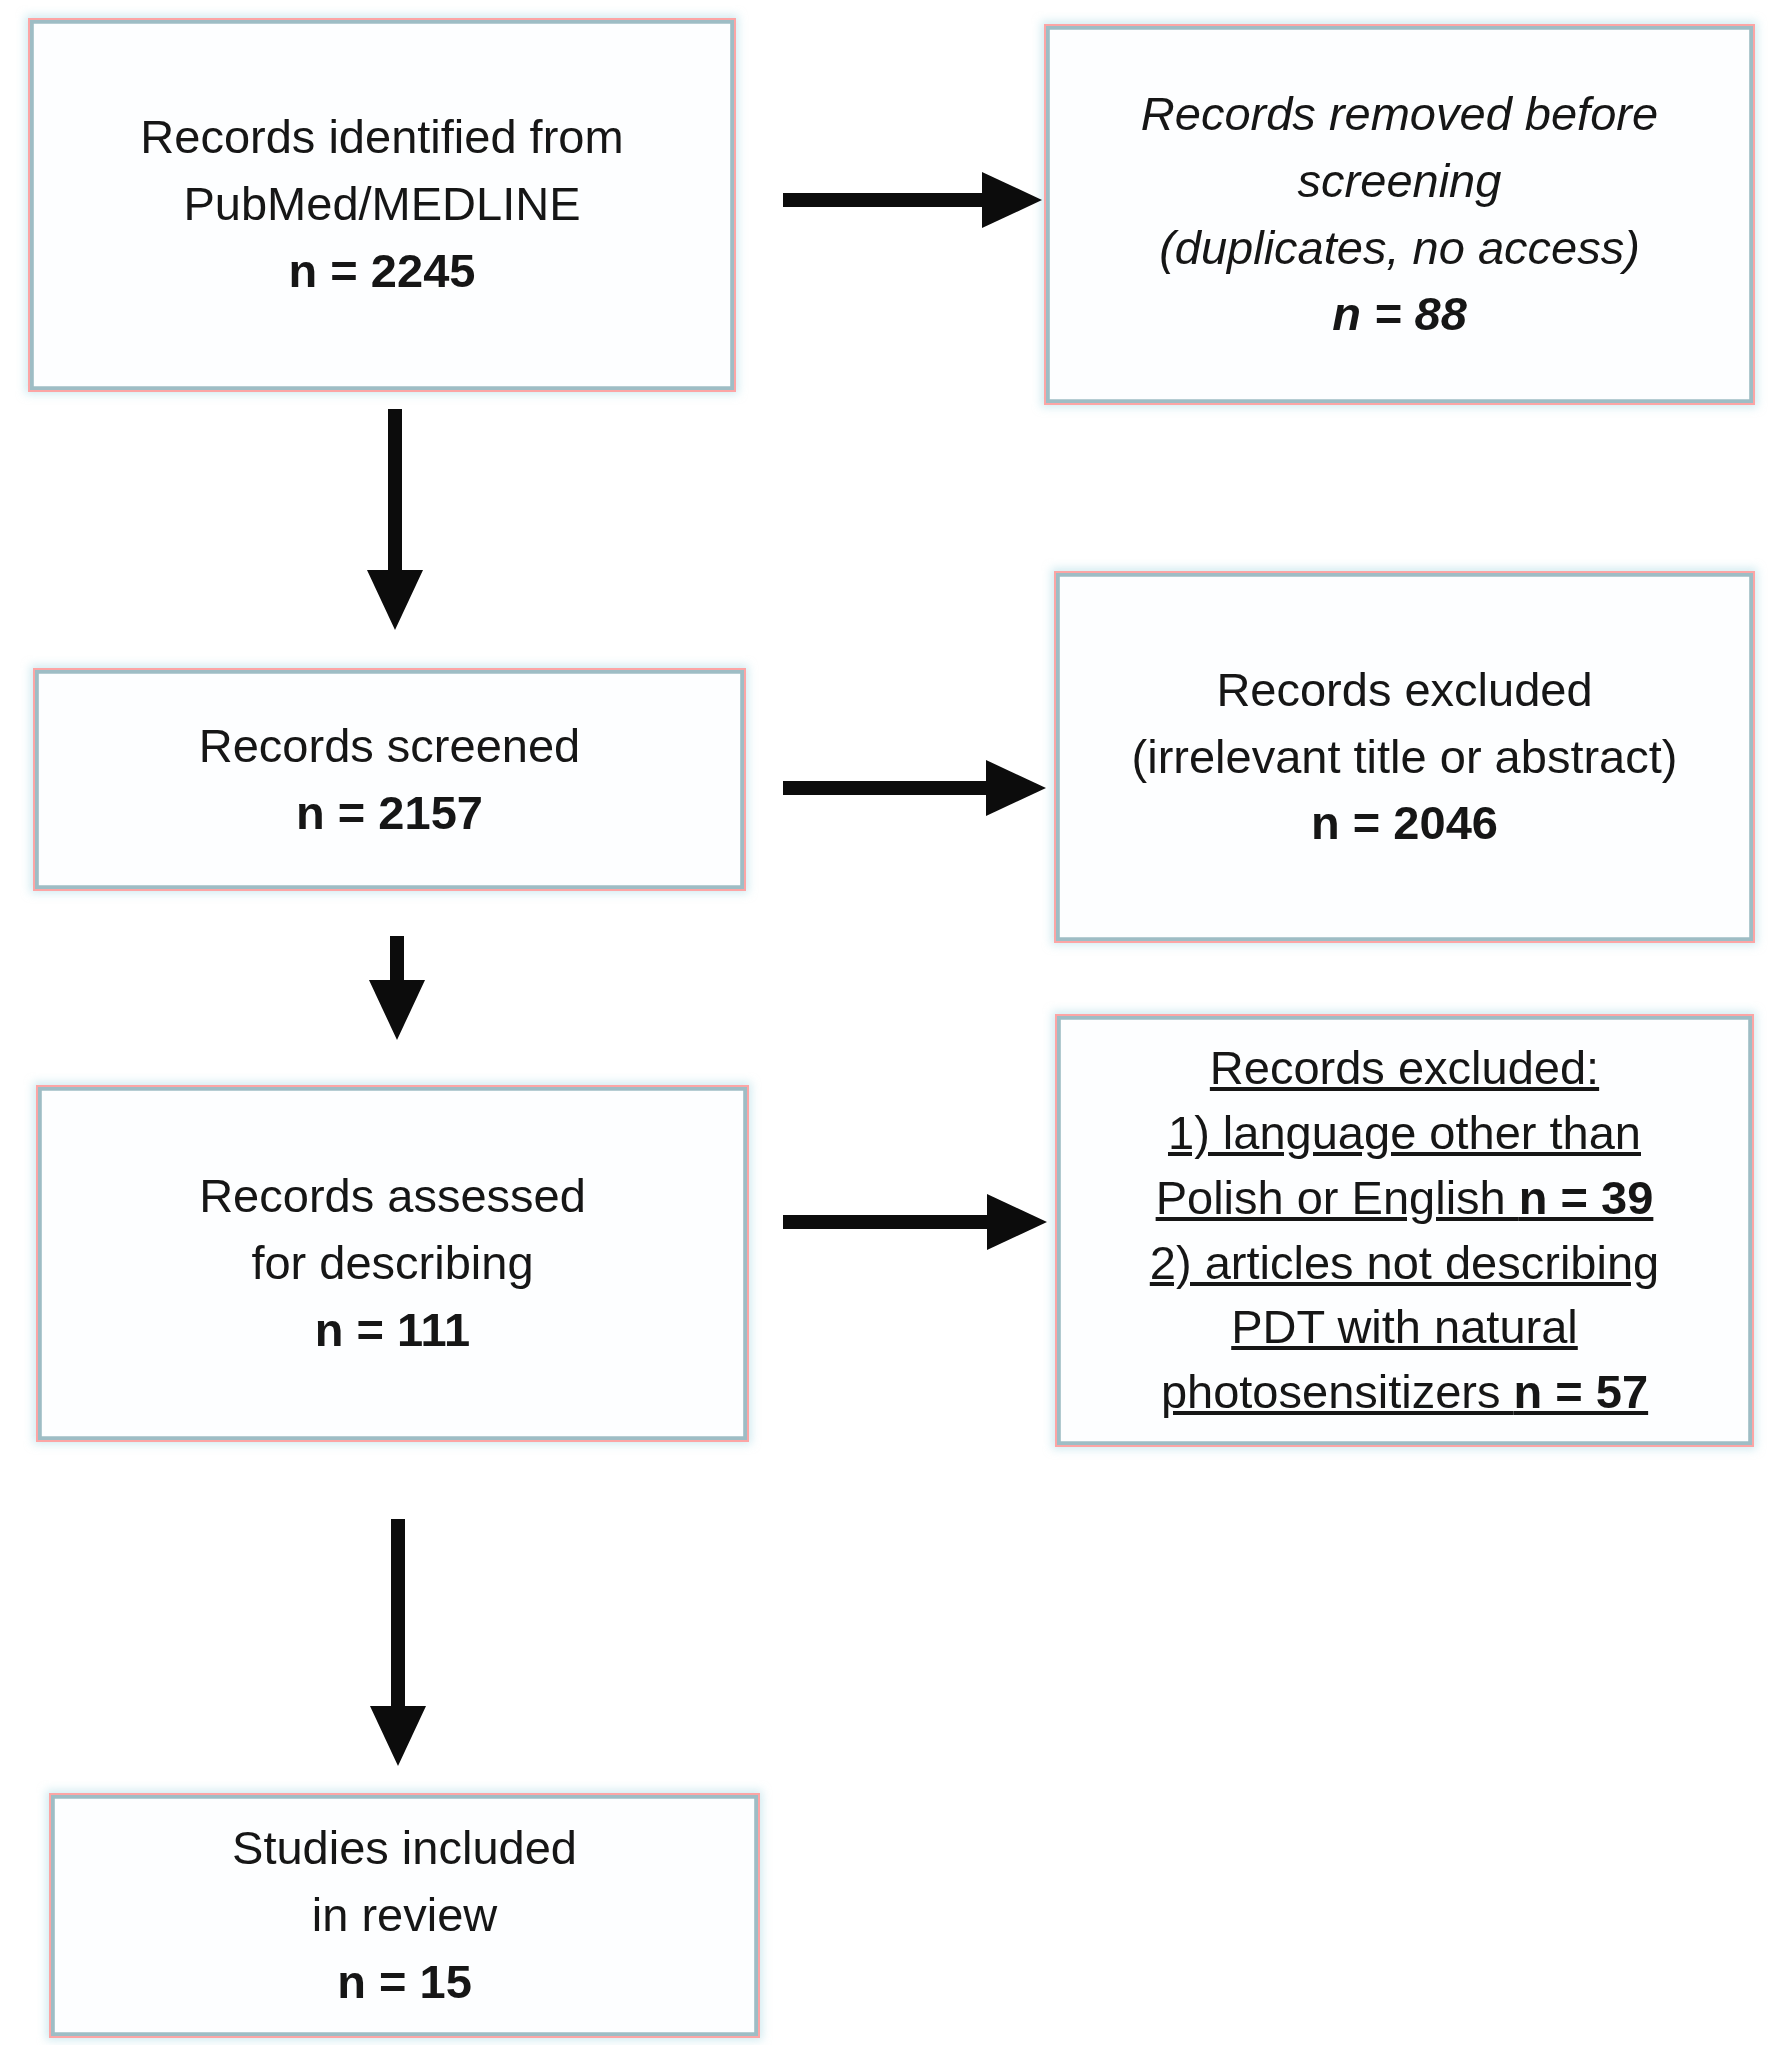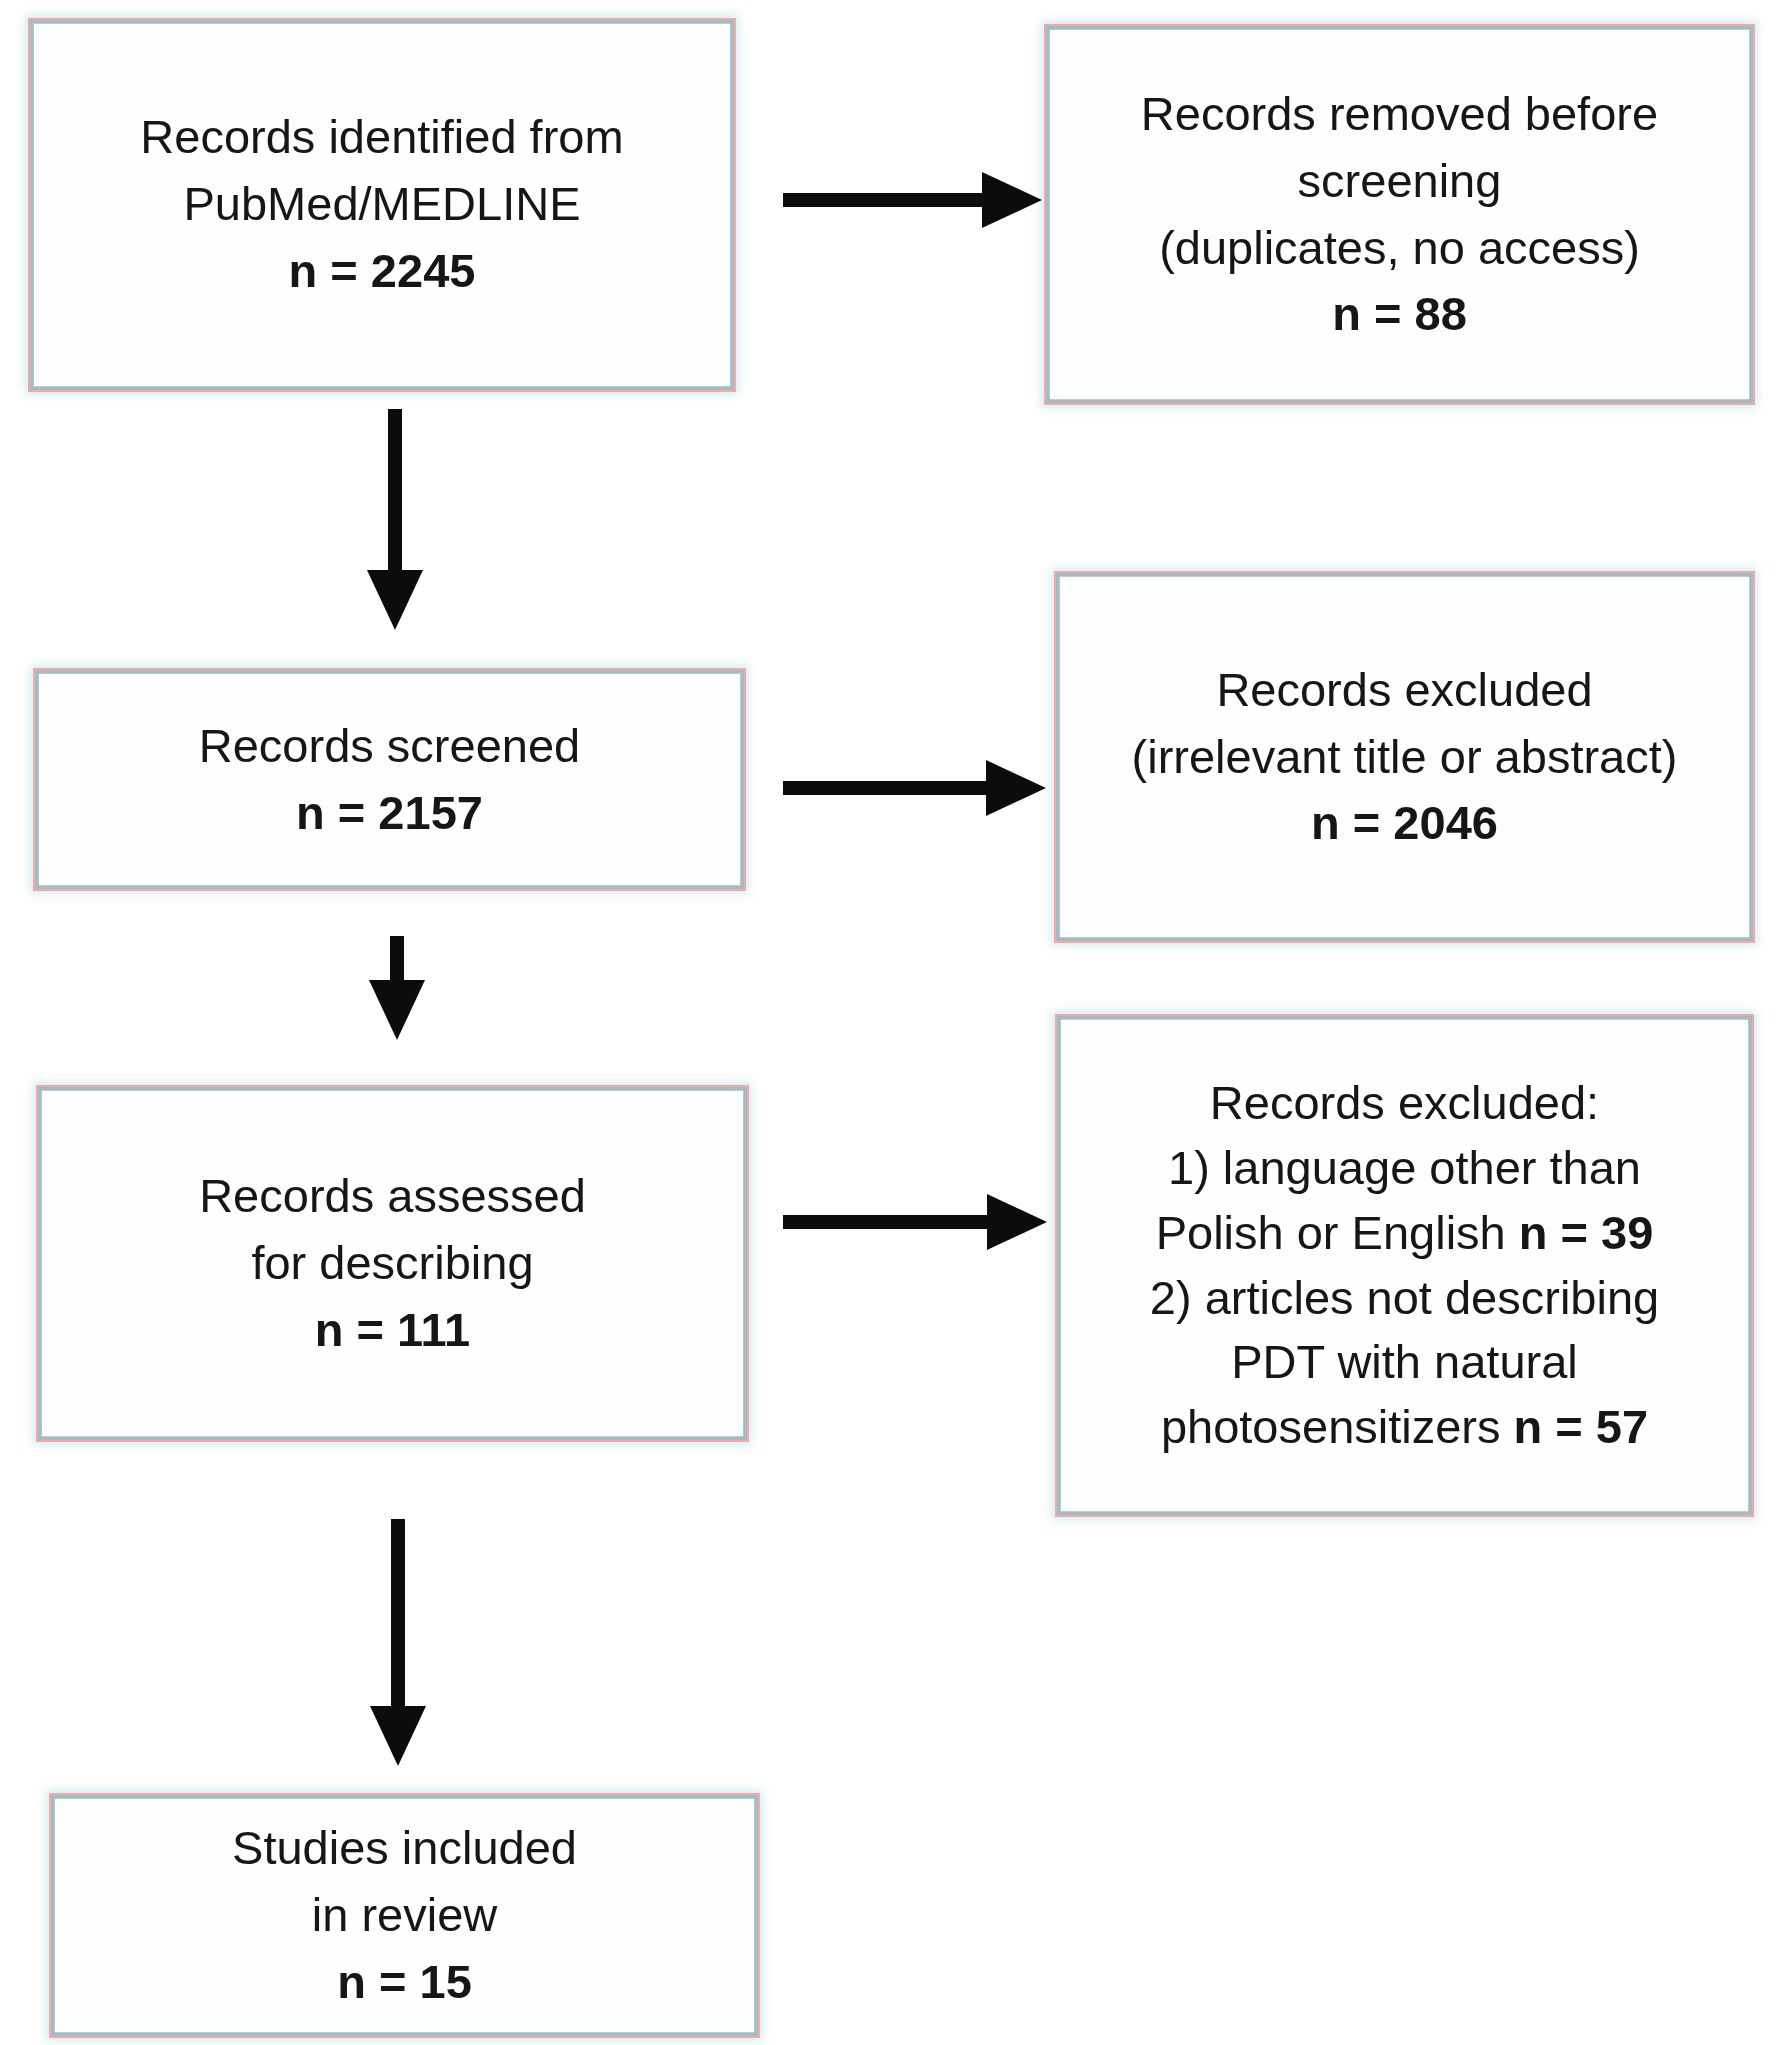--- a/index.html
+++ b/index.html
@@ -33,25 +33,25 @@
   .line {
     margin: 0;
     font-size: 47px;
     line-height: 1.42;
     white-space: nowrap;
   }
   .seg-bold { font-weight: bold; }
 
   
   #box-identified { left: 28px;   top: 17.6px;   width: 708px; height: 374px; }
-  #box-removed    { left: 1044px; top: 24px;   width: 711px; height: 381px; }
+  #box-removed    { left: 1044px; top: 24px;   width: 711px; height: 381px; font-style: italic; }
   #box-screened   { left: 33px;   top: 668px; width: 713px; height: 223px; }
   #box-excluded1  { left: 1054px; top: 571px;  width: 701px; height: 372px; align-items: center; }
   #box-assessed   { left: 36px;   top: 1085px; width: 713px; height: 357px; }
-  #box-excluded2  { left: 1055px; top: 1014px; width: 699px; height: 503px; line-height: 1; }
+  #box-excluded2  { left: 1055px; top: 1014px; width: 699px; height: 433px; line-height: 1; text-decoration: underline; }
   #box-excluded2 .line { line-height: 1.38; }
   #box-included   { left: 49px;   top: 1793px; width: 711px; height: 245px; }
 
   
   .arrow-h {
     position: absolute;
     display: flex;
     align-items: center;
   }
   .arrow-h .shaft { flex: 1; height: 14px; background: #0c0c0c; }

